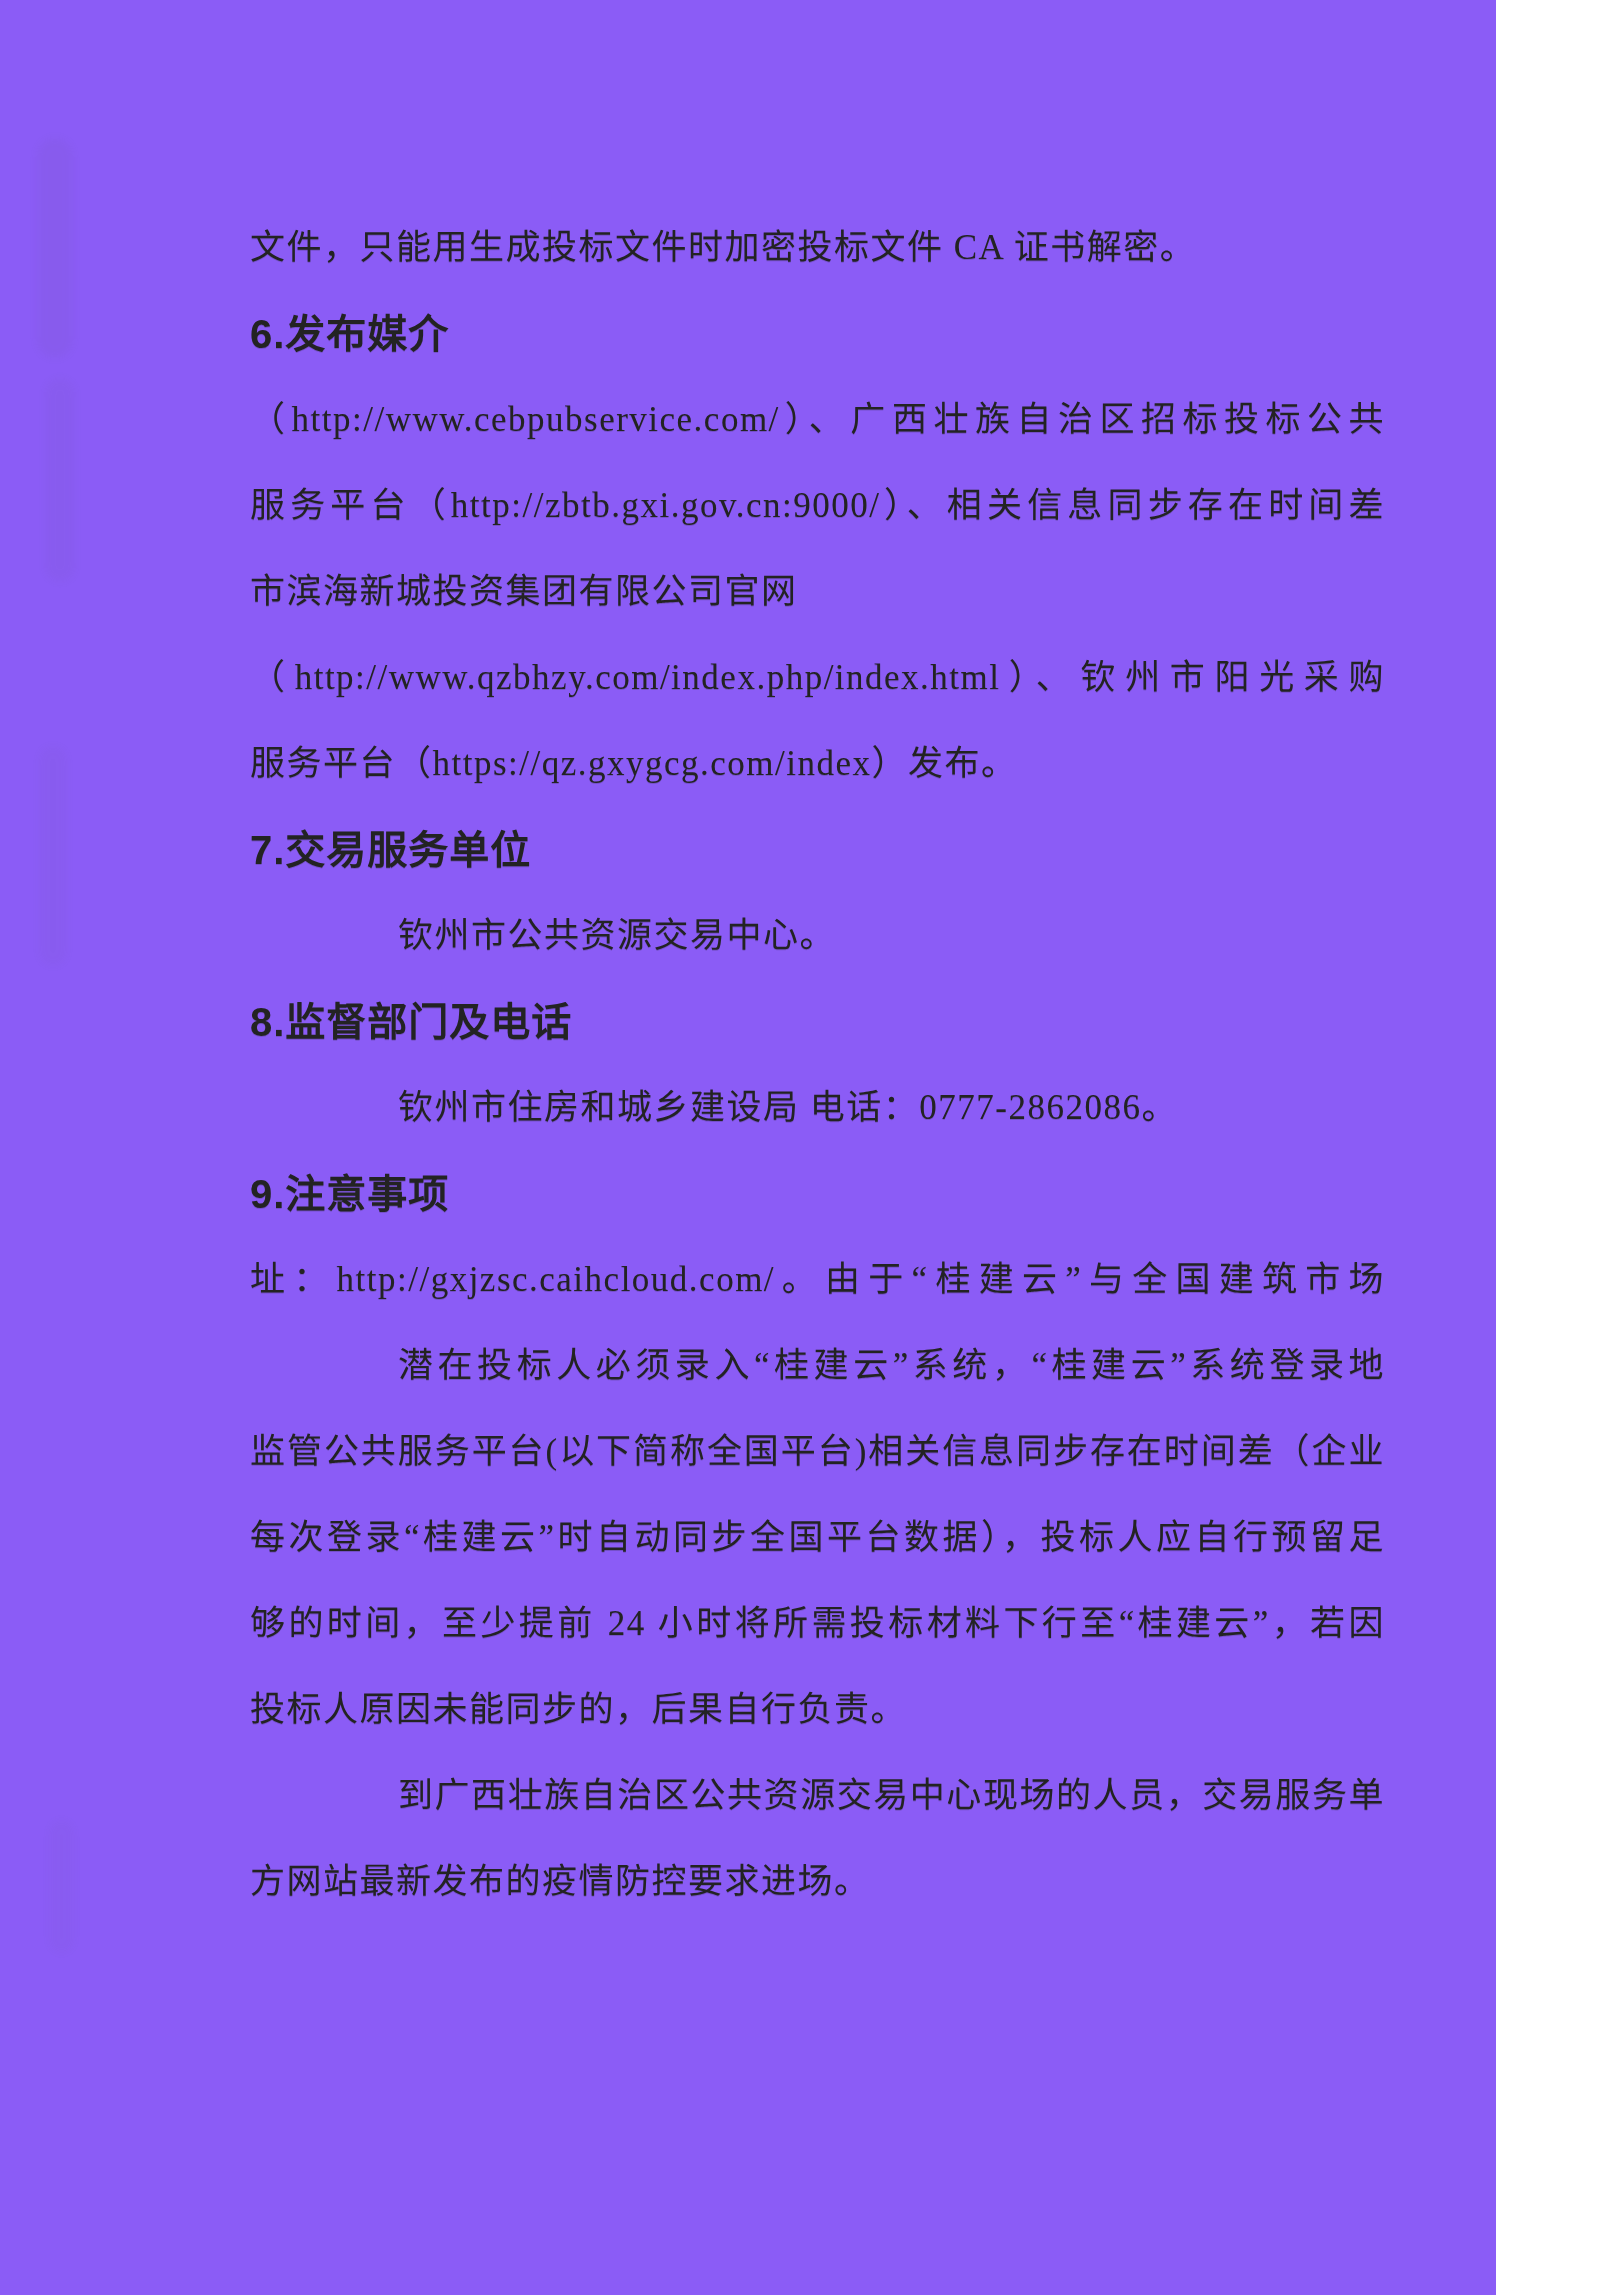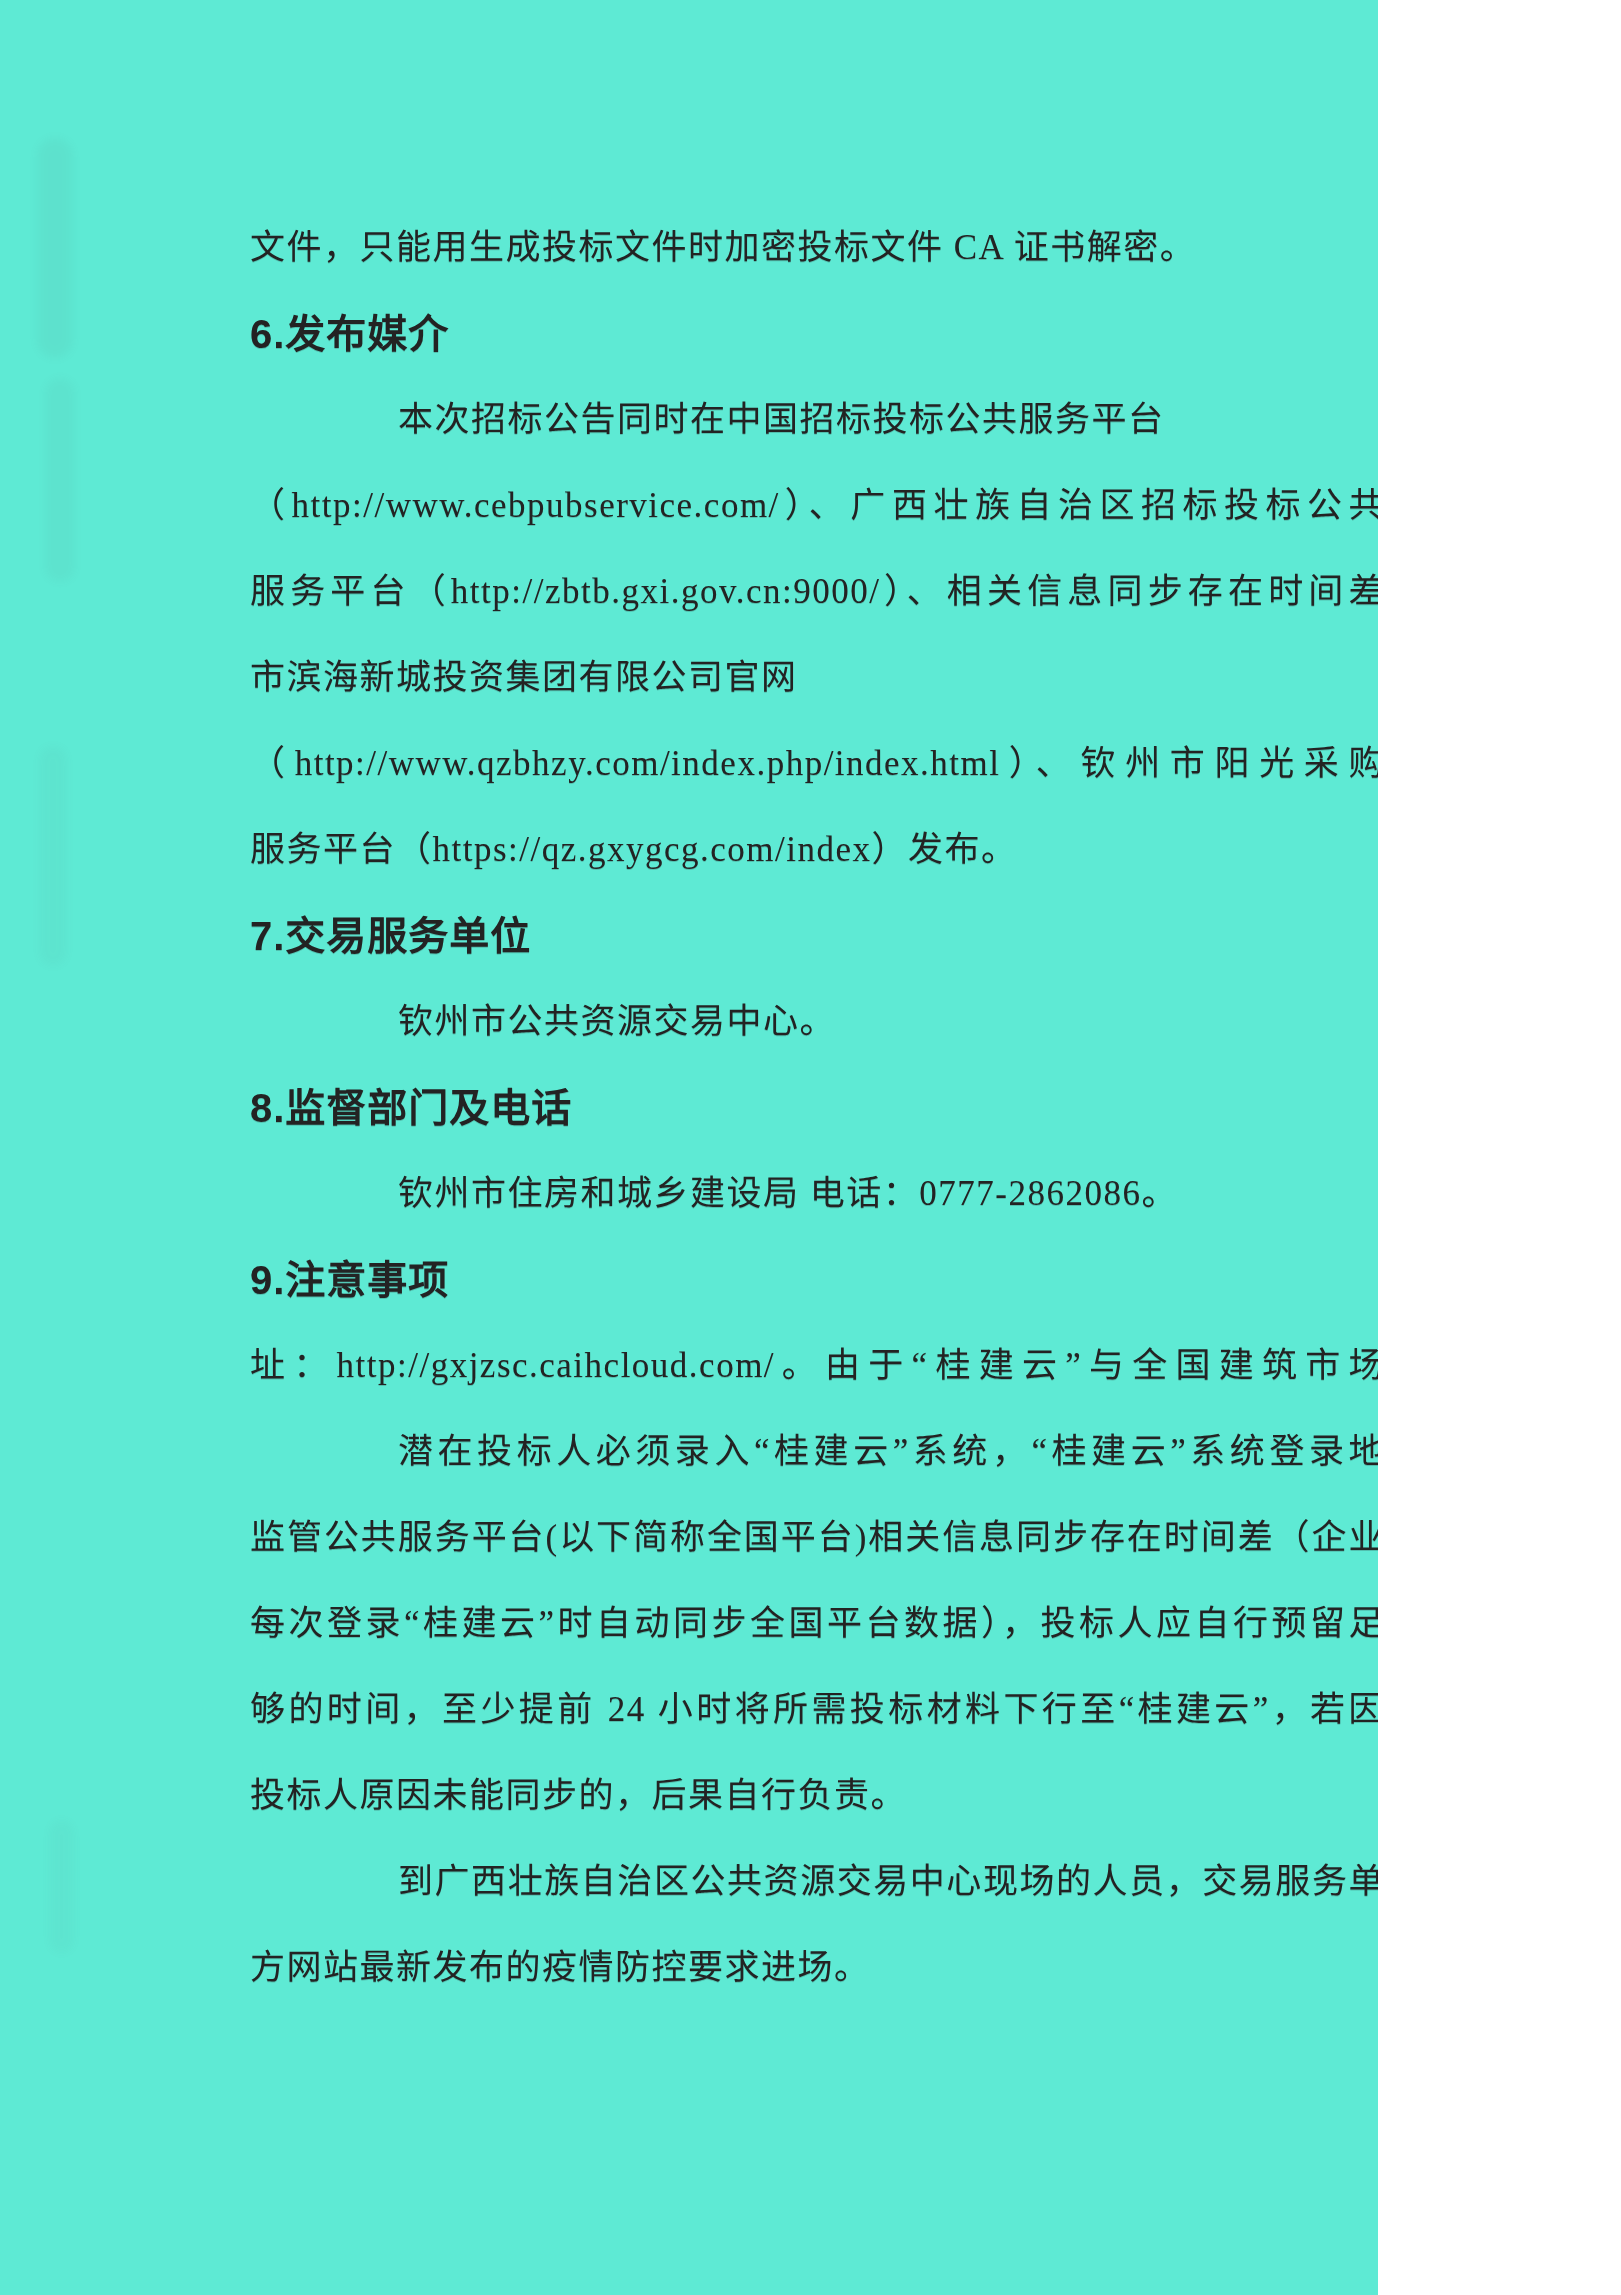--- a/index.html
+++ b/index.html
@@ -8,23 +8,23 @@
     padding: 0;
   }
   body {
     width: 1622px;
     height: 2295px;
     background: #ffffff;
     font-family: "Liberation Serif", "DejaVu Serif", serif;
   }
   .page {
     position: relative;
-    width: 1378px;
+    width: 1496px;
     height: 2295px;
-    background: #5eead4;
+    background: #8b5cf6;
     overflow: hidden;
   }
   
   .smudge {
     position: absolute;
     background: #555555;
     opacity: 0.05;
     filter: blur(4.6px);
     border-radius: 20.4px;
     pointer-events: none;
@@ -78,21 +78,20 @@
 <div class="page">
 
   <div class="smudge s1"></div>
   <div class="smudge s2"></div>
   <div class="smudge s3"></div>
   <div class="smudge s4"></div>
 
   <main class="content">
     <p class="ln">文件，只能用生成投标文件时加密投标文件 CA 证书解密。</p>
     <h2 class="ln hd">6.发布媒介</h2>
-    <p class="ln ind">本次招标公告同时在中国招标投标公共服务平台</p>
     <p class="ln j">（http://www.cebpubservice.com/）、广西壮族自治区招标投标公共</p>
     <p class="ln j">服务平台（http://zbtb.gxi.gov.cn:9000/）、相关信息同步存在时间差</p>
     <p class="ln">市滨海新城投资集团有限公司官网</p>
     <p class="ln j">（http://www.qzbhzy.com/index.php/index.html）、钦州市阳光采购</p>
     <p class="ln">服务平台（https://qz.gxygcg.com/index）发布。</p>
     <h2 class="ln hd">7.交易服务单位</h2>
     <p class="ln ind">钦州市公共资源交易中心。</p>
     <h2 class="ln hd">8.监督部门及电话</h2>
     <p class="ln ind">钦州市住房和城乡建设局 电话：0777-2862086。</p>
     <h2 class="ln hd">9.注意事项</h2>

